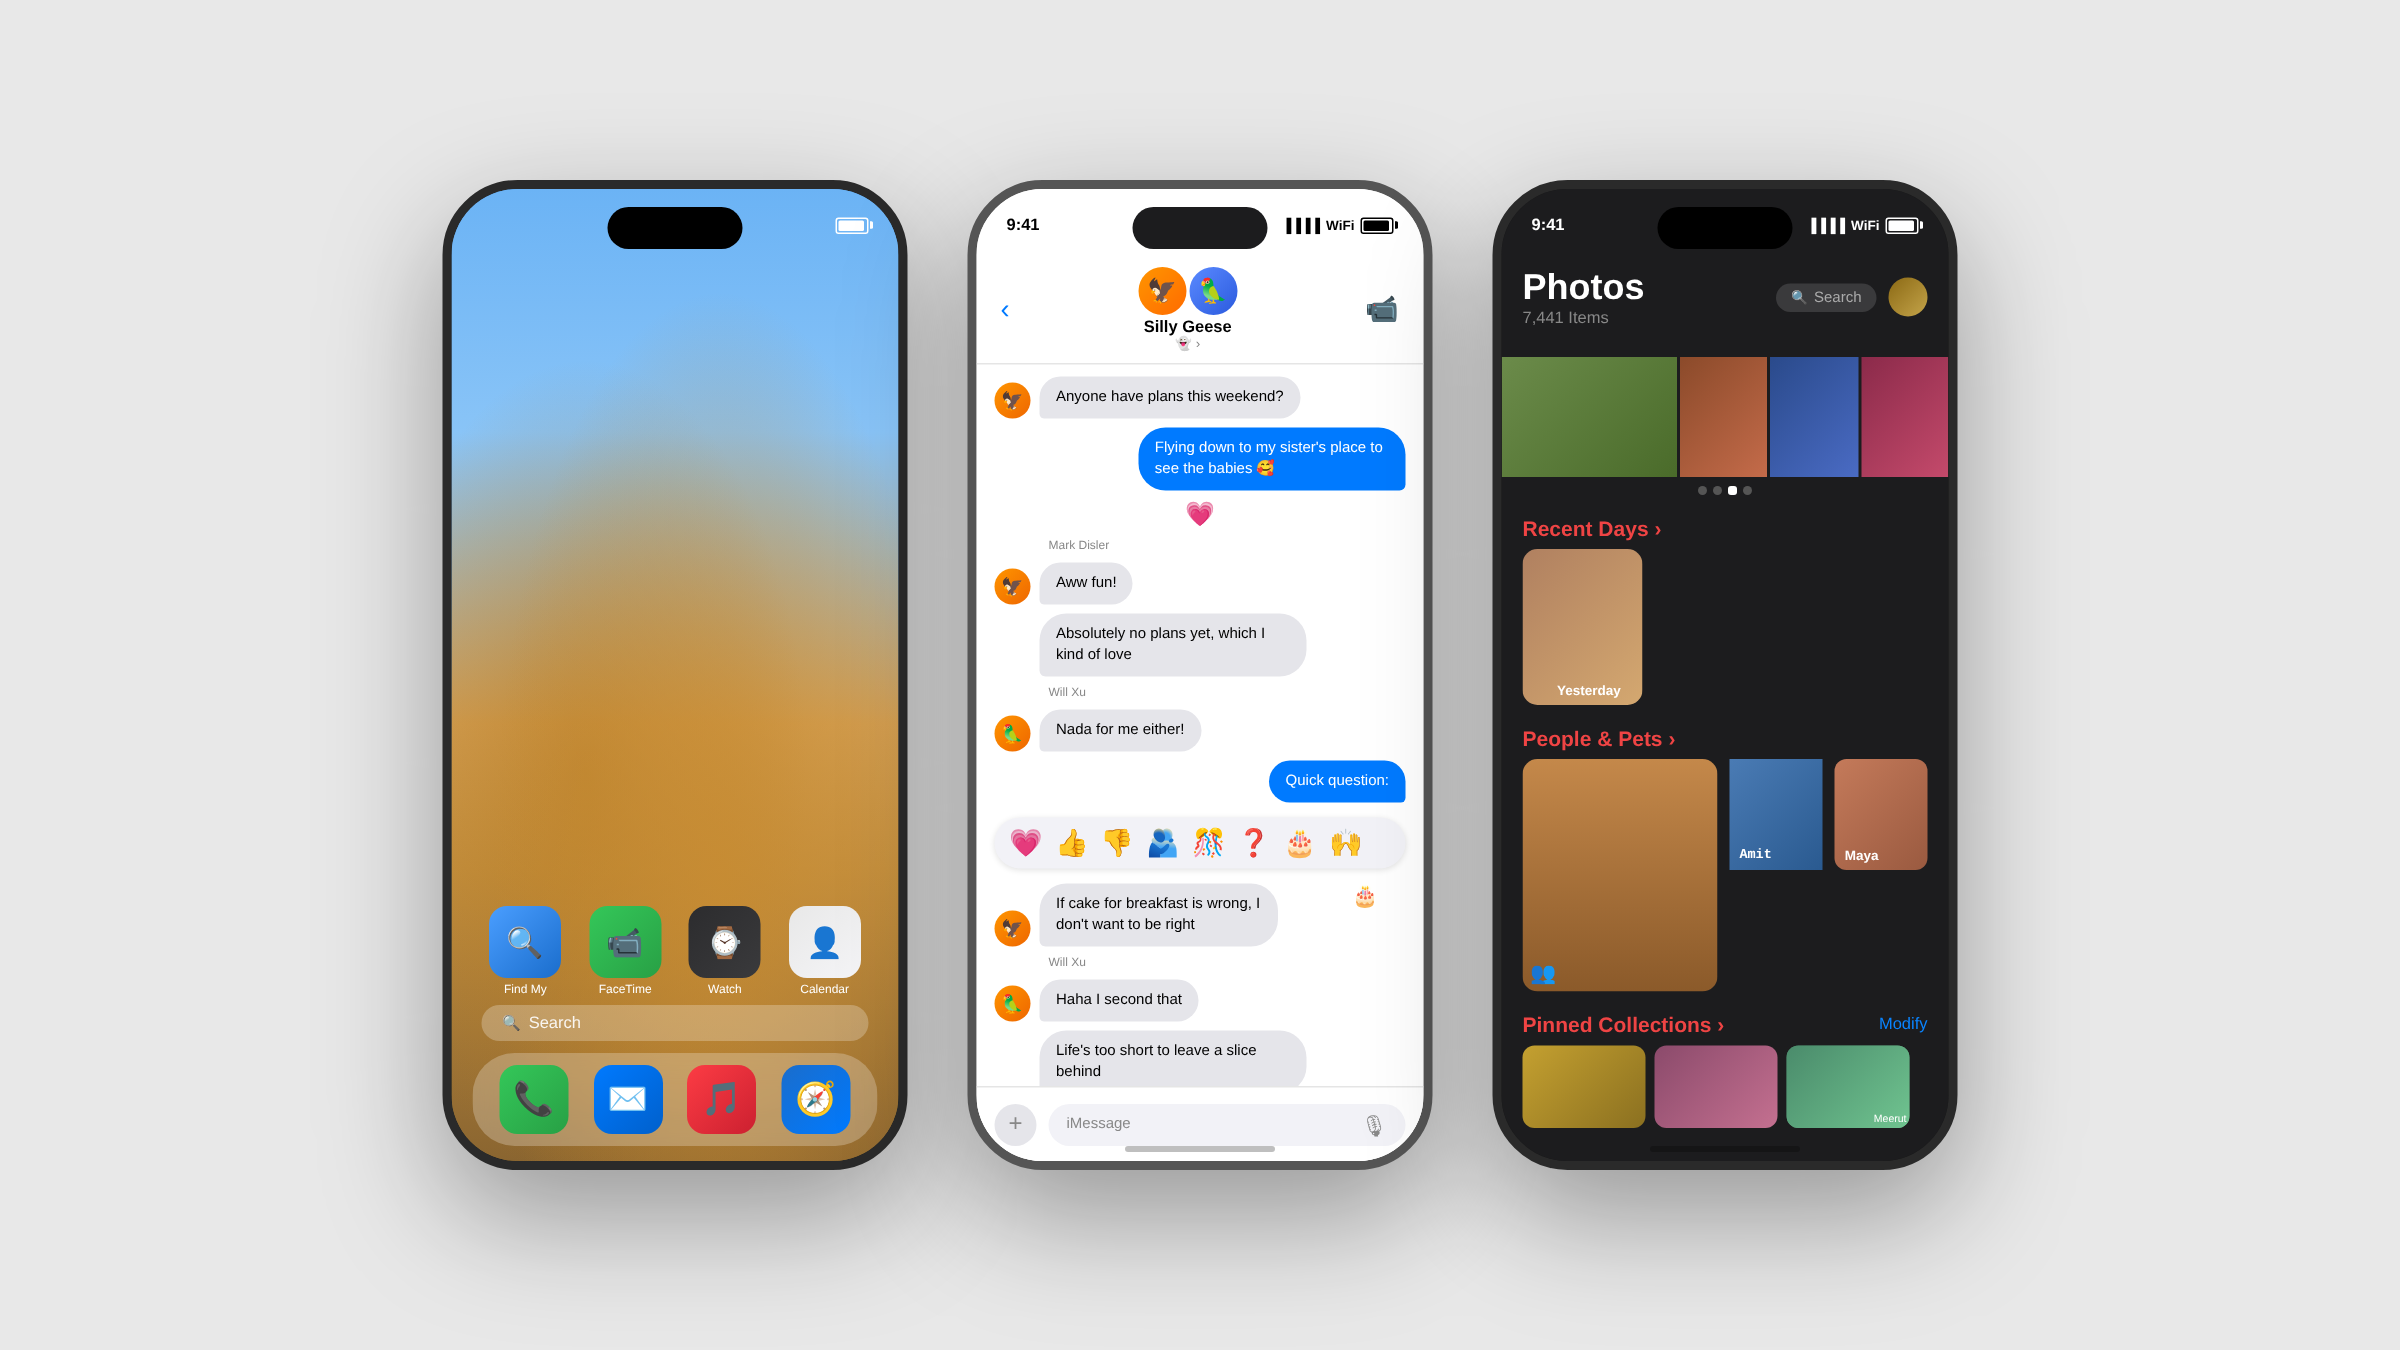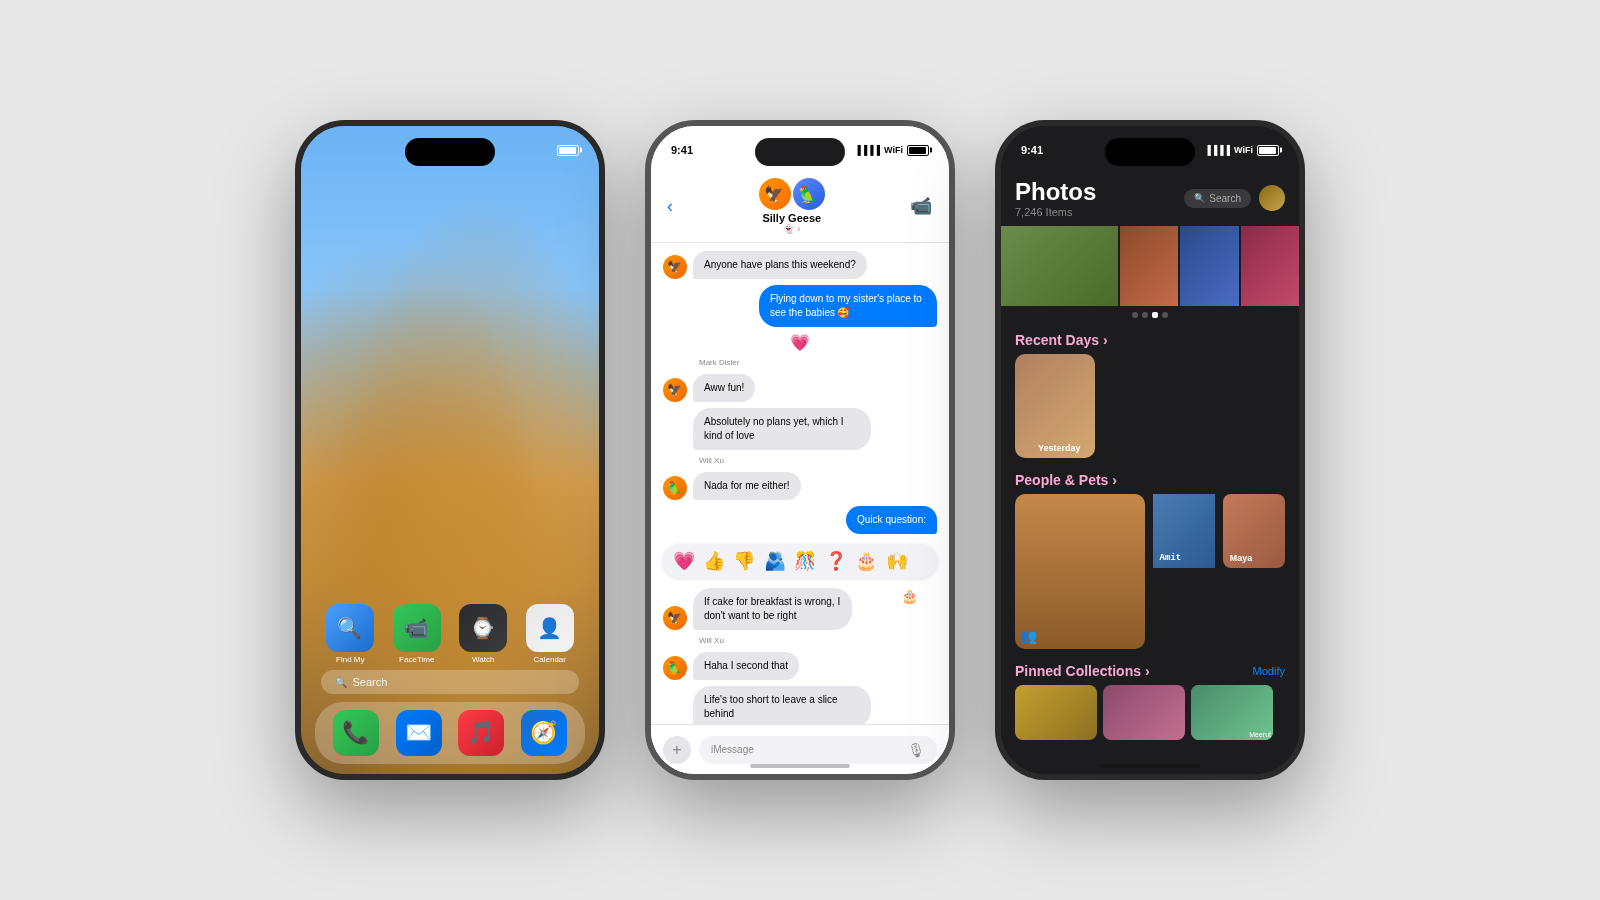--- a/index.html
+++ b/index.html
@@ -368,21 +368,21 @@
 
     
     .phone-3-screen {
       position: absolute;
       inset: 0;
       background: #1c1c1e;
       overflow: hidden;
       color: #fff;
     }
     .photos-header {
-      padding: 8px 14px 8px;
+      padding: 8px 14px 20px;
     }
     .photos-title { font-size: 24px; font-weight: 700; color: #fff; }
     .photos-count { font-size: 11px; color: #888; }
 
     .photos-hero {
       width: 100%;
       height: 80px;
       display: flex;
       gap: 2px;
       overflow: hidden;
@@ -410,21 +410,21 @@
     }
     .dot.active { background: #fff; }
     .dot.square { border-radius: 2px; }
 
     .section-header {
       display: flex;
       justify-content: space-between;
       align-items: center;
       padding: 8px 14px 6px;
     }
-    .section-title { font-size: 14px; font-weight: 700; color: #f9a8d4; }
+    .section-title { font-size: 14px; font-weight: 700; color: #ef4444; }
     .section-link { font-size: 11px; color: #0a84ff; }
 
     .photo-grid {
       display: flex;
       gap: 4px;
       padding: 0 14px;
     }
     .photo-card {
       border-radius: 10px;
       overflow: hidden;
@@ -752,21 +752,21 @@
         <span class="battery-icon" style="color:#fff;">
             <span class="battery-fill"></span>
           </span>
       </div>
     </div>
 
     <div class="photos-header">
       <div style="display:flex;justify-content:space-between;align-items:center;">
         <div>
           <div class="photos-title">Photos</div>
-          <div class="photos-count">7,246 Items</div>
+          <div class="photos-count">7,441 Items</div>
         </div>
         <div style="display:flex;gap:8px;align-items:center;">
           <div style="background:#3a3a3c;border-radius:16px;padding:4px 10px;display:flex;align-items:center;gap:4px;">
             <span style="font-size:9px;color:#aaa;">🔍</span>
             <span style="font-size:10px;color:#aaa;">Search</span>
           </div>
           <div style="width:26px;height:26px;border-radius:50%;background:linear-gradient(135deg,#8b6914,#c4a44a);overflow:hidden;">
           </div>
         </div>
       </div>

